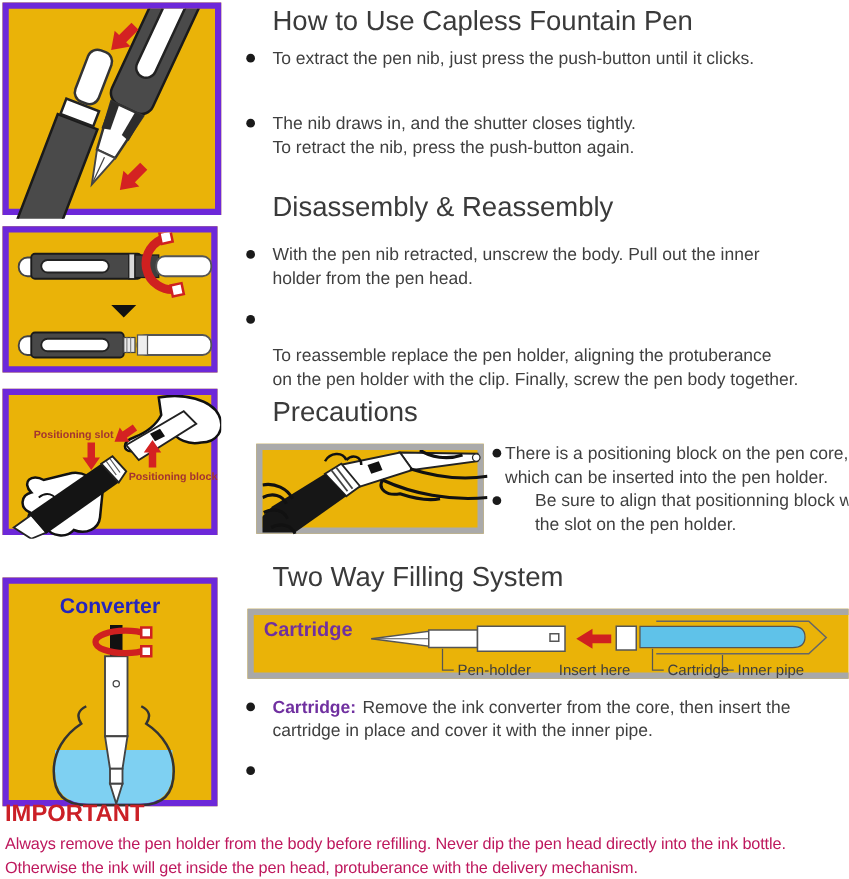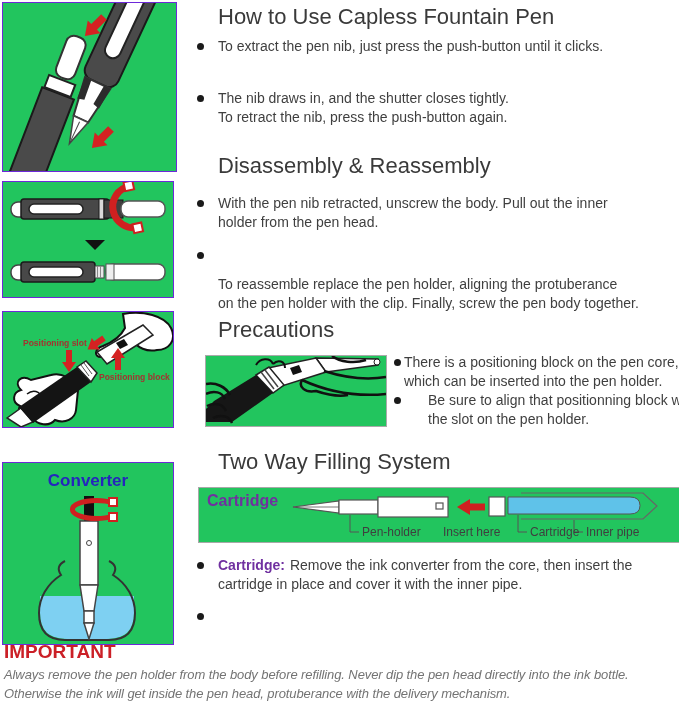--- a/index.html
+++ b/index.html
@@ -1,28 +1,28 @@
 <!DOCTYPE html>
 <html><head>
 <meta charset="utf-8">
 <style>
   html,body{margin:0;padding:0;background:#fff;}
   #page{position:relative;width:679px;height:703px;background:#fff;overflow:hidden;
         font-family:"Liberation Sans","DejaVu Sans",sans-serif;color:#3f3f3f;}
   .abs{position:absolute;}
-  .fig{position:absolute;background:#22c55e;border:1px solid #6d28d9;box-sizing:border-box;}
+  .fig{position:absolute;background:#eab308;border:5px solid #6d28d9;box-sizing:border-box;}
   h1.sec,h2.sec{margin:0;font-weight:400;font-size:22px;color:#3a3a3a;white-space:nowrap;}
   .red{color:#cb2027;}
   .purple{color:#7030a0;}
   .blue{color:#2525bd;}
   .bullet-dot{position:absolute;width:7px;height:7px;border-radius:50%;background:#1a1a1a;}
   .bline{font-size:14px;line-height:19px;color:#3f3f3f;white-space:nowrap;}
   .blead{font-weight:700;margin-right:5px;}
   .imp-title{font-size:19px;font-weight:700;color:#cb2027;white-space:nowrap;}
-  .imp-line{font-size:13px;line-height:19px;color:#737373;letter-spacing:-0.1px;white-space:nowrap;font-style:italic;}
+  .imp-line{font-size:13px;line-height:19px;color:#be185d;letter-spacing:-0.1px;white-space:nowrap;}
   .fig-title{font-size:17px;font-weight:700;color:#2525bd;text-align:center;width:100%;}
   .diag-title{font-size:16px;font-weight:700;color:#7030a0;white-space:nowrap;}
   svg{display:block;}
   svg text.small-label{font-family:"Liberation Sans","DejaVu Sans",sans-serif;font-size:8.5px;font-weight:700;fill:#a33430;}
   svg text.diag-label{font-family:"Liberation Sans","DejaVu Sans",sans-serif;font-size:12px;fill:#3f3f3f;}
 </style>
 </head>
 <body>
 
 <div id="page">

